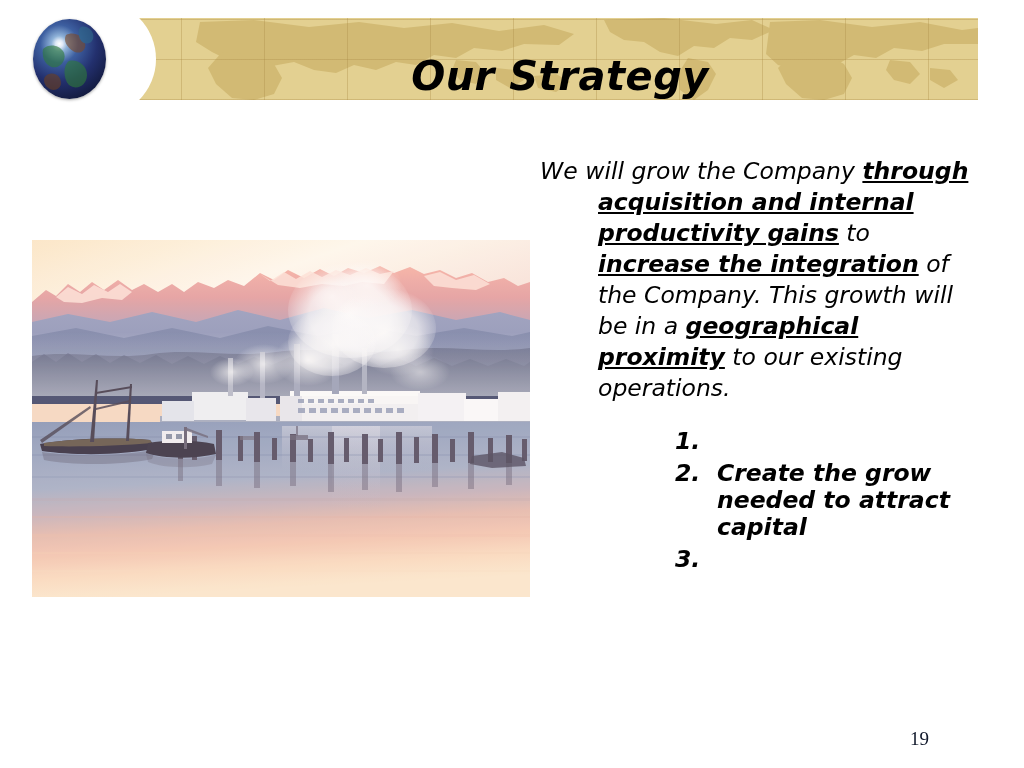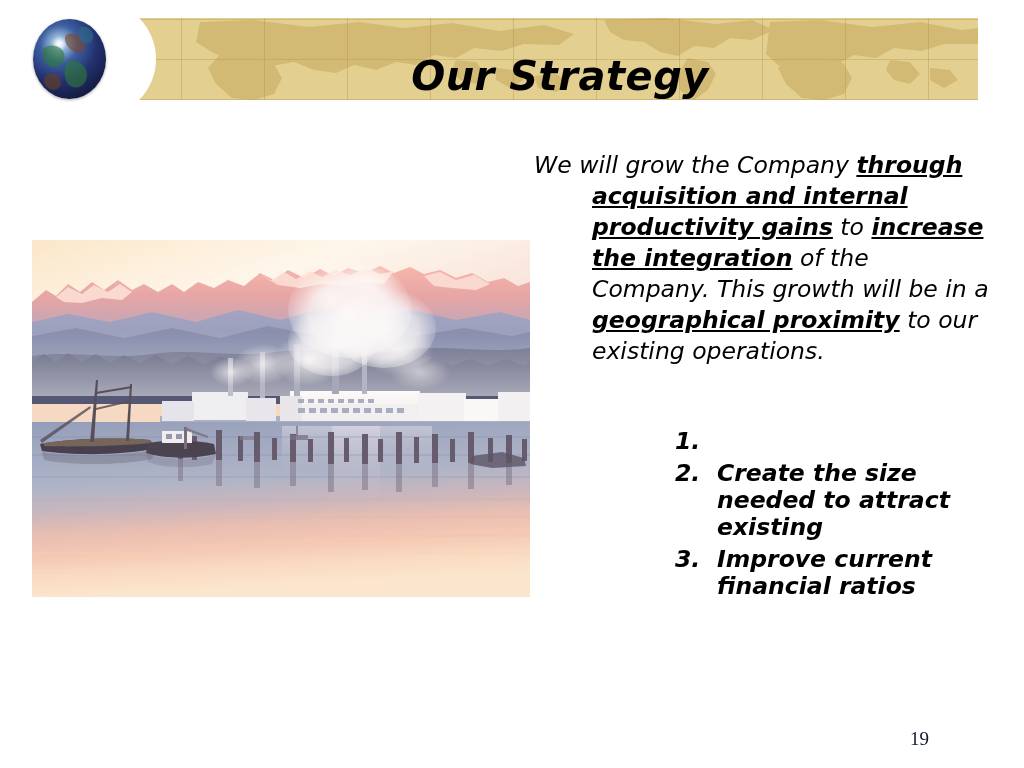--- a/index.html
+++ b/index.html
@@ -122,21 +122,21 @@
     width: 480px;
     color: #000000;
   }
   .para {
     font-family: "DejaVu Sans", sans-serif;
     font-style: italic;
     font-size: 23.5px;
     line-height: 31px;
     text-indent: 0;
     padding-left: 64px;
-    margin: 8px;
+    margin: 14px;
   }
   .para .first-line-pull {
     margin-left: -58px;
   }
   .para b {
     font-weight: bold;
     text-decoration: underline;
   }
   .para-lead {
     font-family: "DejaVu Sans", sans-serif;
@@ -475,23 +475,22 @@
     <p class="para"><span class="first-line-pull">We will grow the Company </span><b>through acquisition and internal productivity gains</b><span>  to </span><b>increase the integration</b><span> of the Company.  This growth will be in a </span><b>geographical proximity</b><span> to our existing operations.</span></p>
 
   </div>
 
   <ol class="num-list">
     <li class="num-item">
       <span class="num-marker">1.</span>
     </li>
     <li class="num-item">
       <span class="num-marker">2.</span>
-      <span class="num-text">Create the size needed to attract existing</span>
+      <span class="num-text">Create the grow needed to attract capital</span>
     </li>
     <li class="num-item">
       <span class="num-marker">3.</span>
-      <span class="num-text">Improve current financial ratios</span>
     </li>
   </ol>
 
   <div class="page-number">19</div>
 
 </div>
 
 </body></html>

